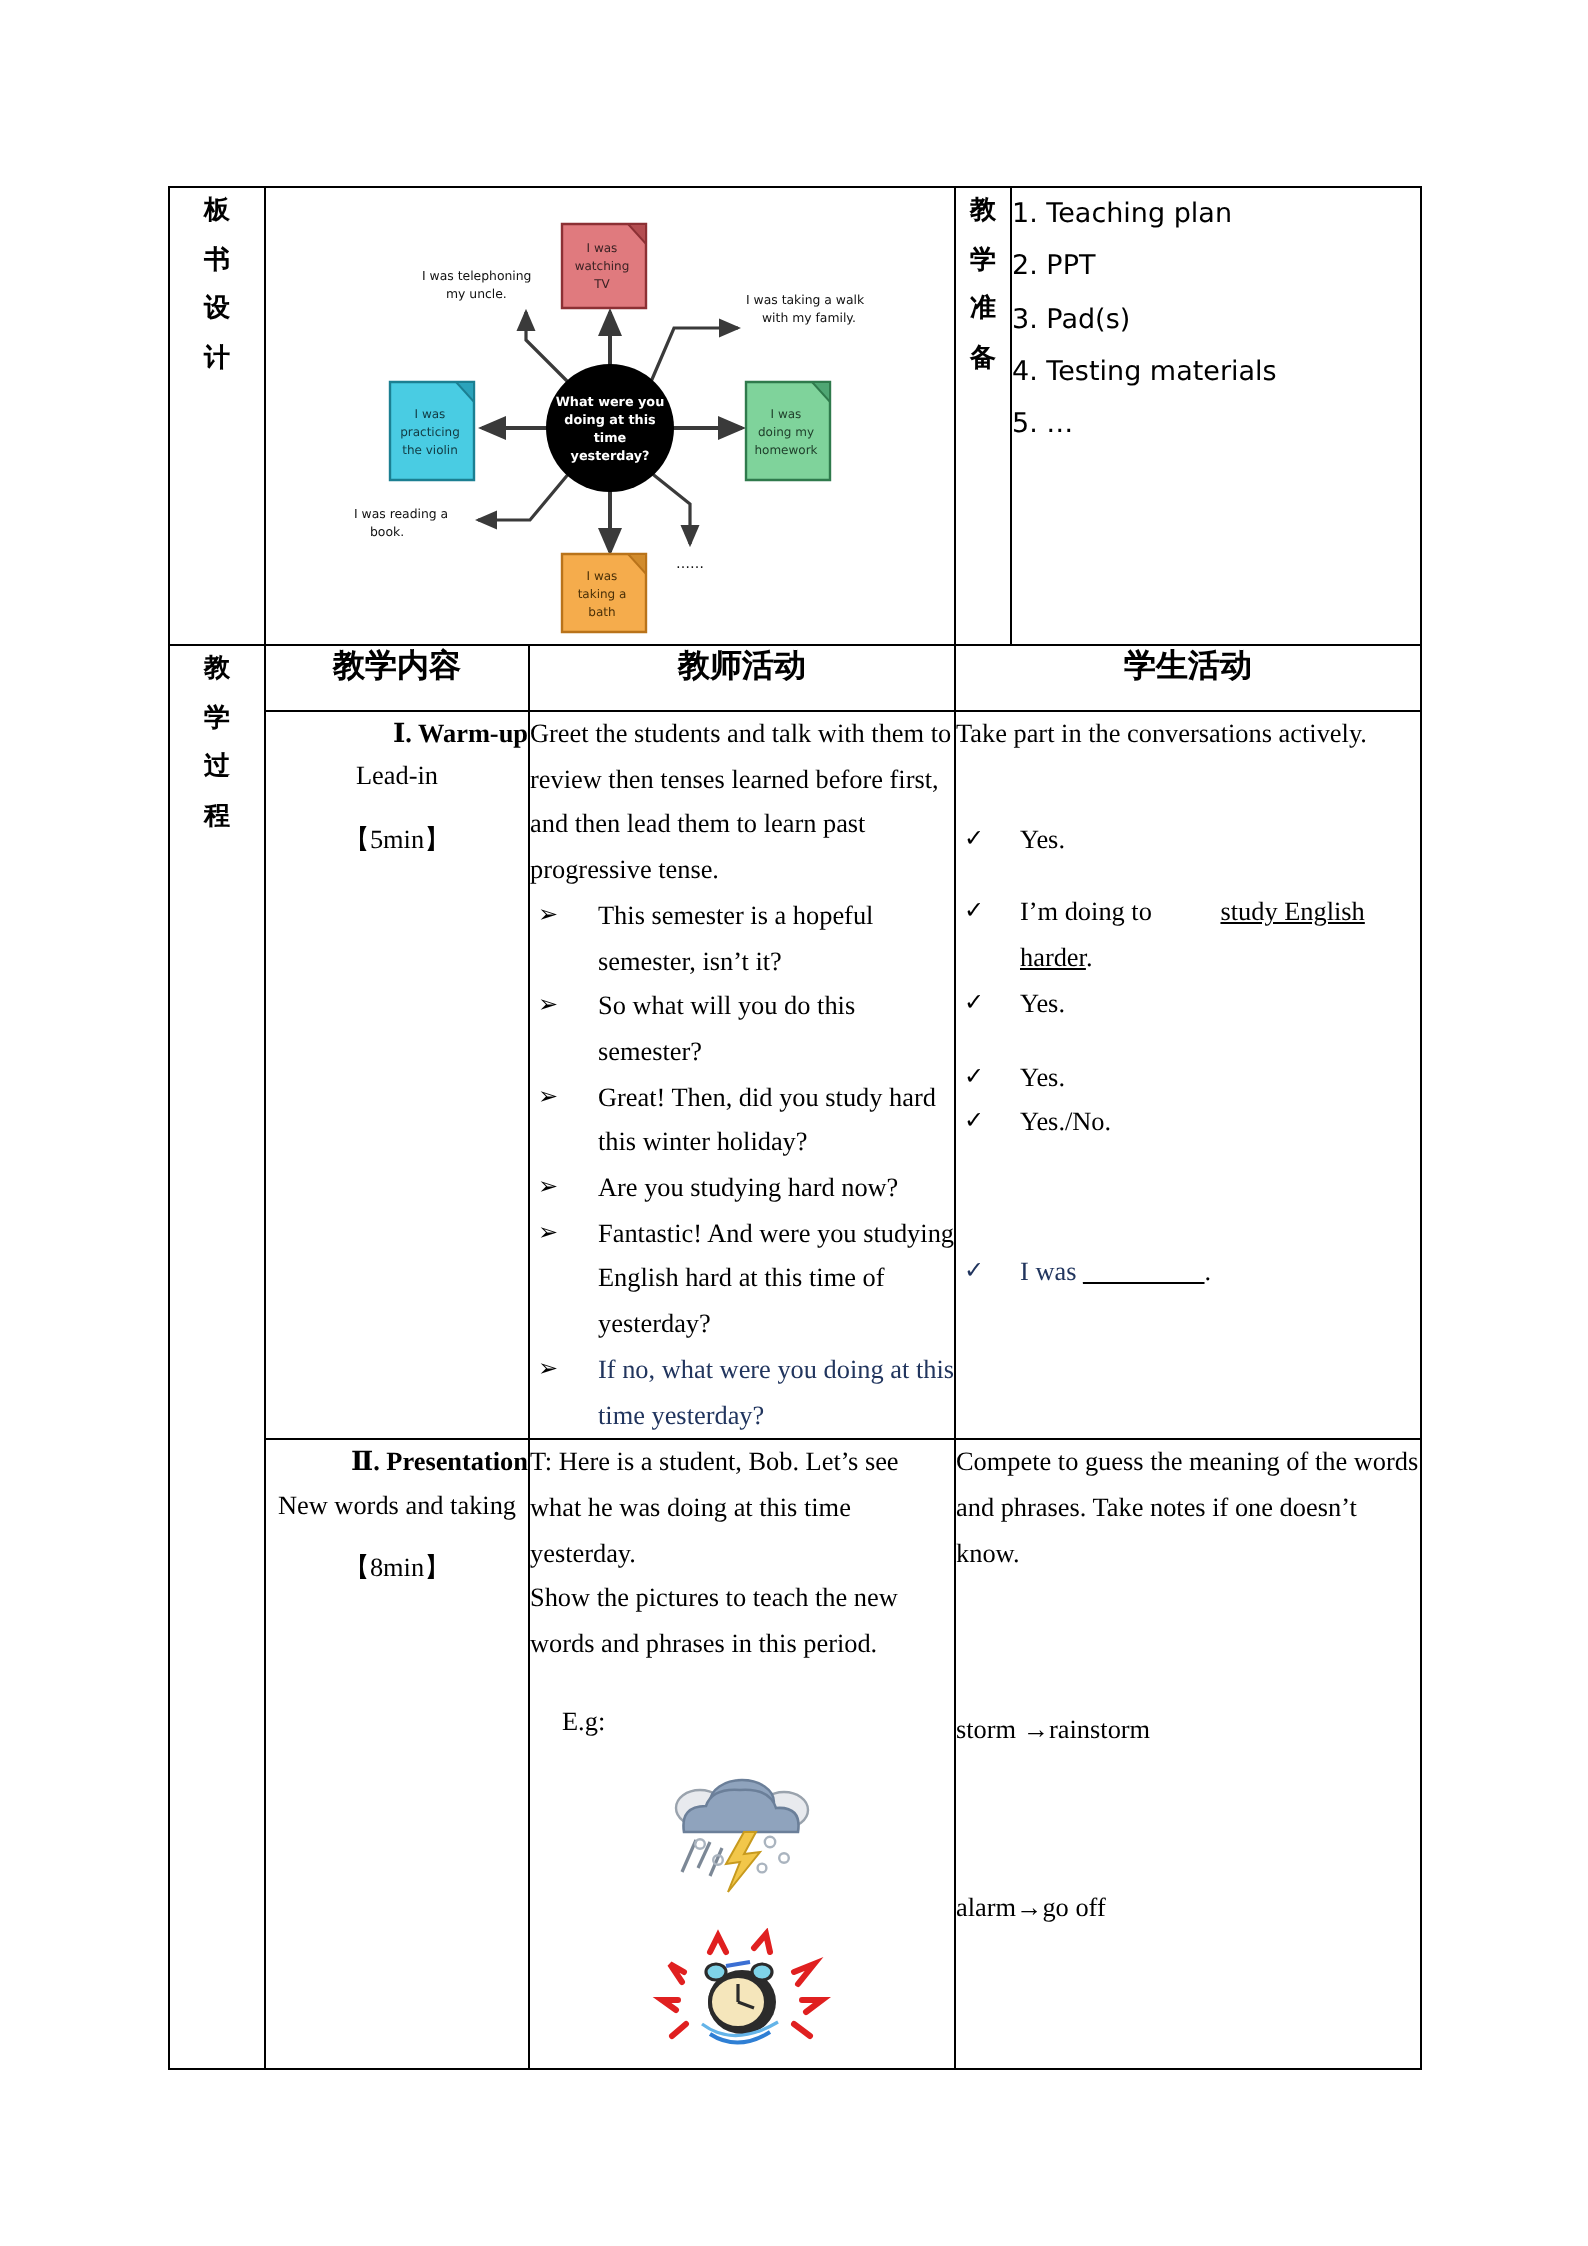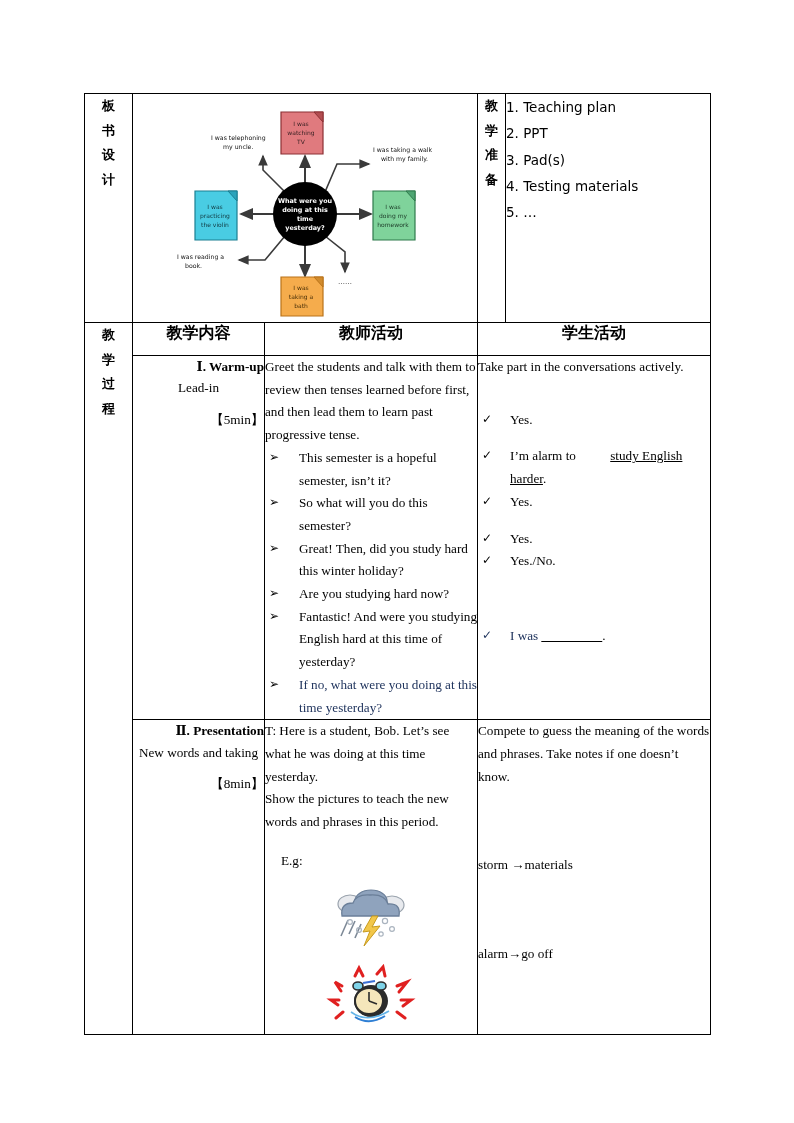--- a/index.html
+++ b/index.html
@@ -80,21 +80,21 @@
     font-size: 13.2px;
     line-height: 1.62;
     text-align: center;
   }
   .contentcell .hd {
     font-weight: bold;
     text-align: right;
     padding-left: 2px;
   }
   .contentcell .sub { text-align: center; }
-  .contentcell .mins { text-align: right; margin-top: 10px; }
+  .contentcell .mins { text-align: center; margin-top: 10px; }
 
   .teachercell {
     padding: 8px 10px 8px 8px;
     font-size: 13.2px;
     line-height: 1.72;
   }
   .studentcell {
     padding: 8px 10px 8px 8px;
     font-size: 13.2px;
     line-height: 1.72;
@@ -287,21 +287,21 @@
         <li><span class="mk">➢</span><span>Fantastic! And were you studying English hard at this time of yesterday?</span></li>
         <li><span class="mk">➢</span><span class="blue">If no, what were you doing at this time yesterday?</span></li>
       </ul>
     </td>
     <td class="studentcell" colspan="2">
       <p class="para">Take part in the conversations actively.</p>
       <div class="spacer-lg"></div>
       <ul class="clist">
         <li><span class="mk">✓</span><span>Yes.</span></li>
         <div class="spacer"></div>
-        <li><span class="mk">✓</span><span>I’m alarm to </span><span class="ul">study English harder</span><span>.</span></li>
+        <li><span class="mk">✓</span><span>I’m doing to </span><span class="ul">study English harder</span><span>.</span></li>
         <li><span class="mk">✓</span><span>Yes.</span></li>
         <div class="spacer"></div>
         <li><span class="mk">✓</span><span>Yes.</span></li>
         <li><span class="mk">✓</span><span>Yes./No.</span></li>
         <div class="spacer-xl"></div>
         <li><span class="mk blue">✓</span><span class="blue">I was </span><span class="blank">________</span><span>.</span></li>
       </ul>
     </td>
   </tr>
 
@@ -355,21 +355,21 @@
           <path d="M38,19 L50,17" stroke="#3b6fd4" stroke-width="2"></path>
           <path d="M30,53 Q44,62 60,52" fill="none" stroke="#2f7fd4" stroke-width="2"></path>
           <path d="M26,48 Q42,60 64,47" fill="none" stroke="#64b4e8" stroke-width="1.6"></path>
         </svg>
       </div>
     </td>
     <td class="studentcell" colspan="2">
       <p class="para">Compete to guess the meaning of the words and phrases. Take notes if one doesn’t know.</p>
       <div class="spacer-xl"></div>
       <div class="spacer"></div>
-      <p class="para">storm  →materials</p>
+      <p class="para">storm  →rainstorm</p>
       <div class="spacer-xl"></div>
       <div class="spacer"></div>
       <p class="para">alarm→go off</p>
     </td>
   </tr>
 
 </tbody>
     </table>
 
 </div>

